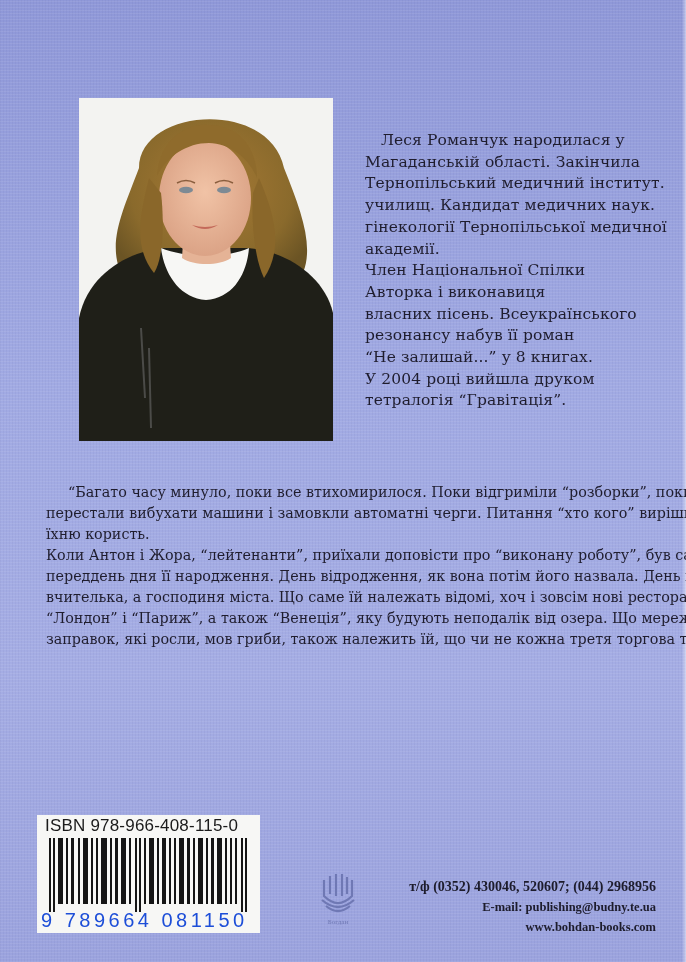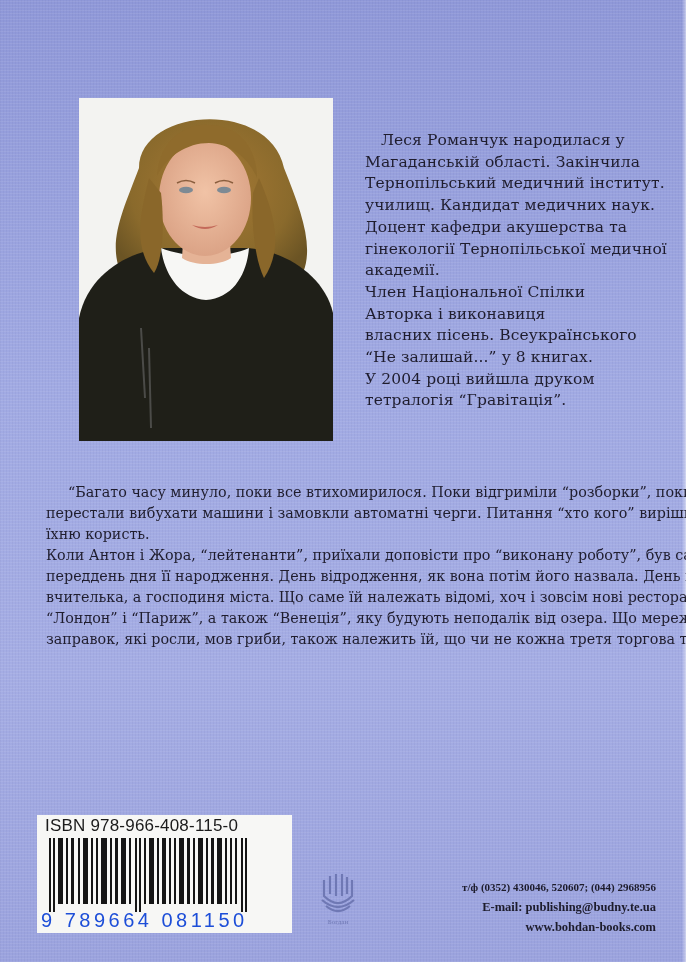--- a/index.html
+++ b/index.html
@@ -40,21 +40,21 @@
   
   .excerpt {
     position: absolute; left: 46px; top: 482px; width: 606px;
     font-size: 14.3px; line-height: 21px;
   }
   .excerpt .line { display: block; white-space: nowrap; text-align: justify; text-align-last: justify; }
   .excerpt .line.last { text-align-last: left; }
   .excerpt .indent { padding-left: 22px; }
   
   .barcode-box {
-    position: absolute; left: 37px; top: 815px; width: 255px; height: 118px;
+    position: absolute; left: 37px; top: 815px; width: 223px; height: 118px;
     background: #f7f7f5;
   }
   .isbn-label {
     position: absolute; left: 8px; top: 1px;
     font-family: "Liberation Sans", sans-serif; font-size: 17px; letter-spacing: 0.2px;
     color: #1b1b1b;
   }
   .bars { position: absolute; left: 12px; top: 23px; width: 200px; height: 74px; }
   .ean-digits {
     position: absolute; left: 4px; top: 94px; width: 215px;
@@ -62,21 +62,21 @@
     letter-spacing: 3.5px; white-space: nowrap;
   }
   
   .logo { position: absolute; left: 316px; top: 870px; width: 44px; height: 58px; }
   .pub {
     position: absolute; right: 30px; top: 877px; text-align: right;
     font-size: 12.5px; line-height: 20px; color: #1d1c2c; font-weight: bold;
     font-family: "Liberation Serif", serif;
   }
   .pub .line { display: block; white-space: nowrap; }
-  .pub .phone { font-size: 11px; }
+  .pub .phone { font-size: 14px; }
 </style>
 </head>
 <body>
 
 <div class="cover"></div>
 <div class="edge-right"></div>
 
 <div class="photo" title="Portrait of author Lesia Romanchuk">
   <svg width="254" height="343" viewBox="0 0 254 343">
     <defs>
@@ -115,26 +115,26 @@
 
     <path d="M62 230 L66 300 M70 250 L72 330" stroke="#4b4b48" stroke-width="2" fill="none"></path>
   </svg>
 </div>
 
 <div class="bio">
   <span class="line indent">Леся Романчук народилася у</span>
   <span class="line">Магаданській області. Закінчила</span>
   <span class="line">Тернопільський медичний інститут.</span>
   <span class="line">училищ. Кандидат медичних наук.</span>
-  <span class="line">Доцент кафедри акушерства та</span>
   <span class="line">гінекології Тернопільської медичної</span>
   <span class="line">академії.</span>
   <span class="line">Член Національної Спілки</span>
   <span class="line">Авторка і виконавиця</span>
   <span class="line">власних пісень. Всеукраїнського</span>
+  <span class="line">резонансу набув її роман</span>
   <span class="line">“Не залишай...” у 8 книгах.</span>
   <span class="line">У 2004 році вийшла друком</span>
   <span class="line">тетралогія “Гравітація”.</span>
 </div>
 
 <div class="excerpt">
   <span class="line indent">“Багато часу минуло, поки все втихомирилося. Поки відгриміли “розборки”, поки</span>
   <span class="line">перестали вибухати машини і замовкли автоматні черги. Питання “хто кого” вирішилося на</span>
   <span class="line last">їхню користь.</span>
   <span class="line">Коли Антон і Жора, “лейтенанти”, приїхали доповісти про “виконану роботу”, був саме</span>

